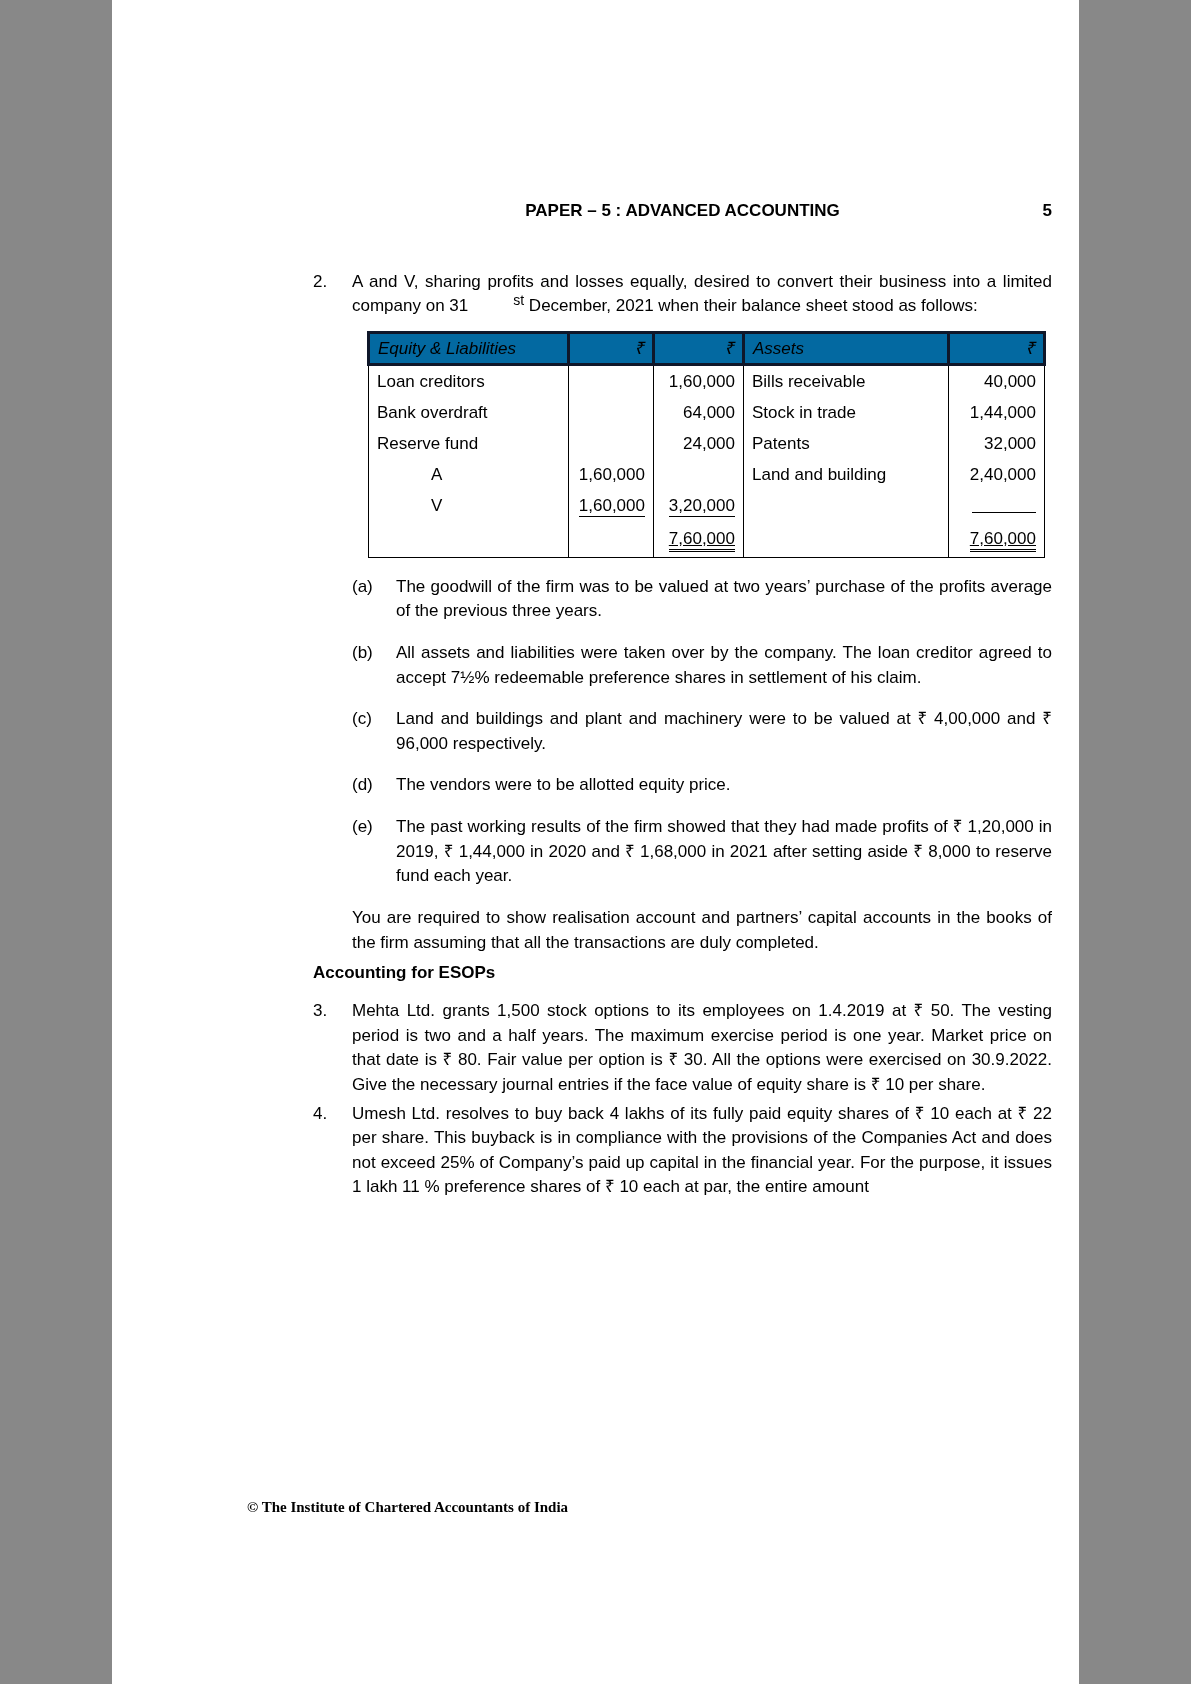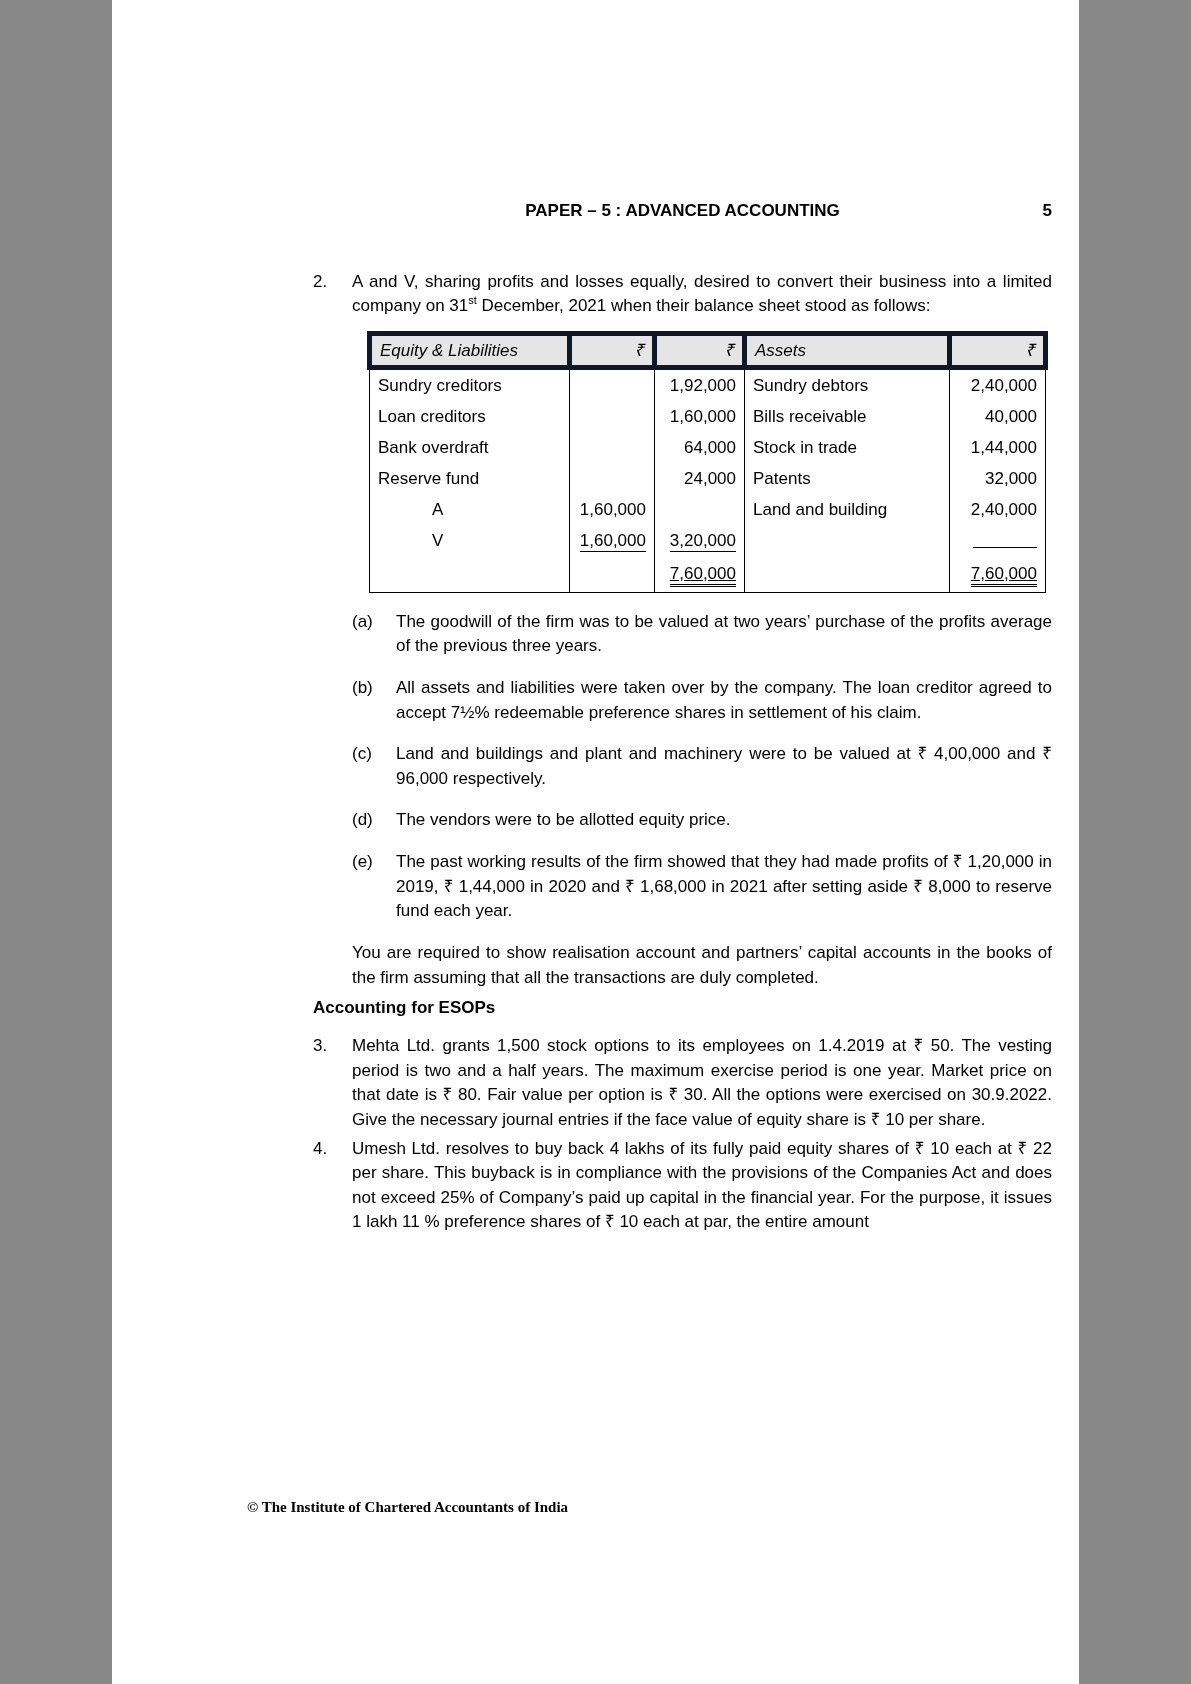--- a/index.html
+++ b/index.html
@@ -33,21 +33,21 @@
     top: 0;
   }
   h2.sec-heading {
     font-size: 17px;
     font-weight: bold;
     margin: 0 0 13px 0;
   }
   .numbered-item { display: flex; margin: 0 0 4px 0; }
   .item-num { width: 39px; flex-shrink: 0; }
   .item-body { flex: 1; text-align: justify; }
-  sup { font-size: 11px; line-height: 0; }
+  sup { font-size: 14px; line-height: 0; margin-left: 45px; }
 
   table.bs {
     border-collapse: collapse;
     table-layout: fixed;
     width: 676px;
     margin: 12px 0 15px 54px;
     border: 1.5px solid #000;
   }
   .bs col.c1 { width: 200px; }
   .bs col.c2 { width: 85px; }
@@ -56,22 +56,22 @@
   .bs col.c5 { width: 96px; }
   .bs th, .bs td {
     border-left: 1px solid #000;
     border-right: 1px solid #000;
     padding: 3px 8px;
     vertical-align: top;
     line-height: 25px;
     overflow: hidden;
   }
   .bs thead th {
-    background: #e5e5e5;
-    border: 5px solid #0f172a;
+    background: #0369a1;
+    border: 3px solid #0f172a;
     font-style: italic;
     font-weight: normal;
     text-align: left;
     padding: 2px 8px;
   }
   .bs .amt { text-align: right; }
   .bs td.sub { padding-left: 62px; }
   .bs tr.total-row td { padding-bottom: 6px; text-decoration: underline; }
   .u { border-bottom: 1px solid #000; padding-bottom: 1px; }
   .dbl { border-bottom: 3px double #000; padding-bottom: 1px; }
@@ -124,27 +124,20 @@
         <tr>
           <th>Equity &amp; Liabilities</th>
           <th class="amt">₹</th>
           <th class="amt">₹</th>
           <th>Assets</th>
           <th class="amt">₹</th>
         </tr>
       </thead>
       <tbody>
         <tr>
-          <td>Sundry creditors</td>
-          <td class="amt"></td>
-          <td class="amt">1,92,000</td>
-          <td>Sundry debtors</td>
-          <td class="amt">2,40,000</td>
-        </tr>
-        <tr>
           <td>Loan creditors</td>
           <td class="amt"></td>
           <td class="amt">1,60,000</td>
           <td>Bills receivable</td>
           <td class="amt">40,000</td>
         </tr>
         <tr>
           <td>Bank overdraft</td>
           <td class="amt"></td>
           <td class="amt">64,000</td>

